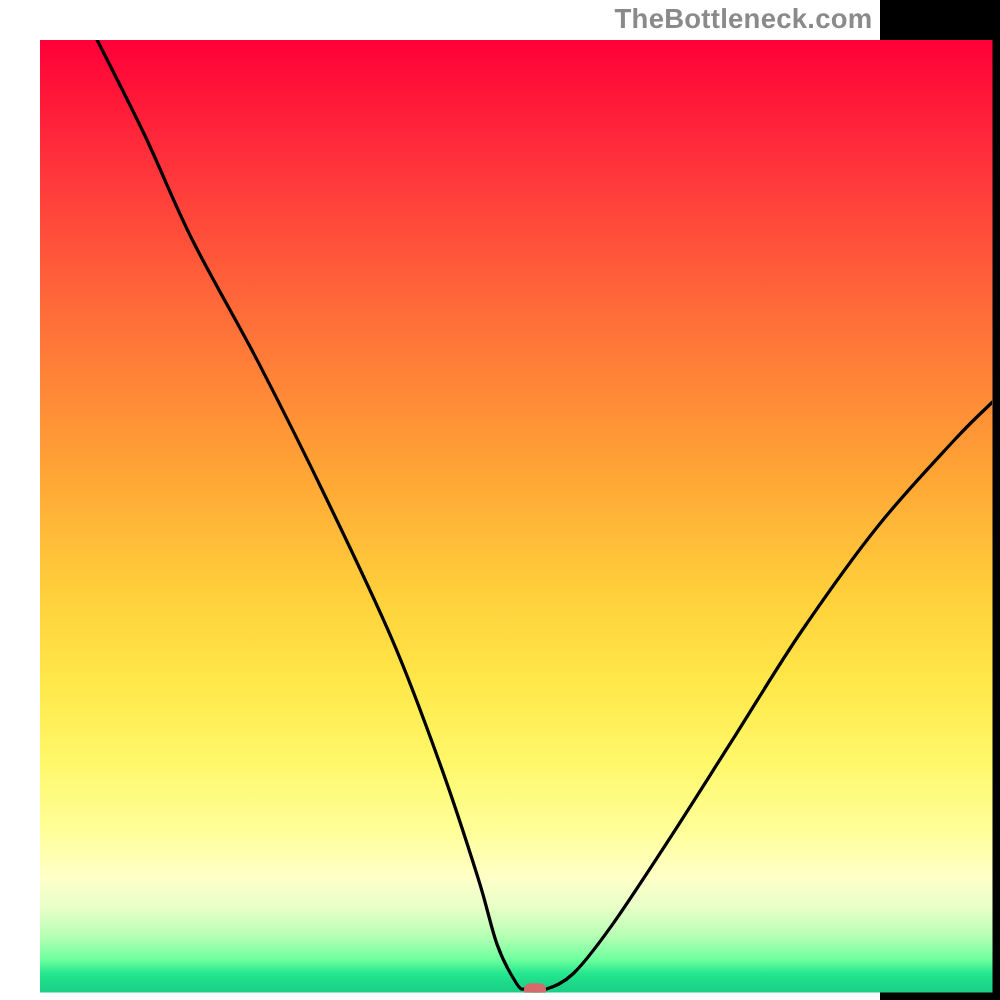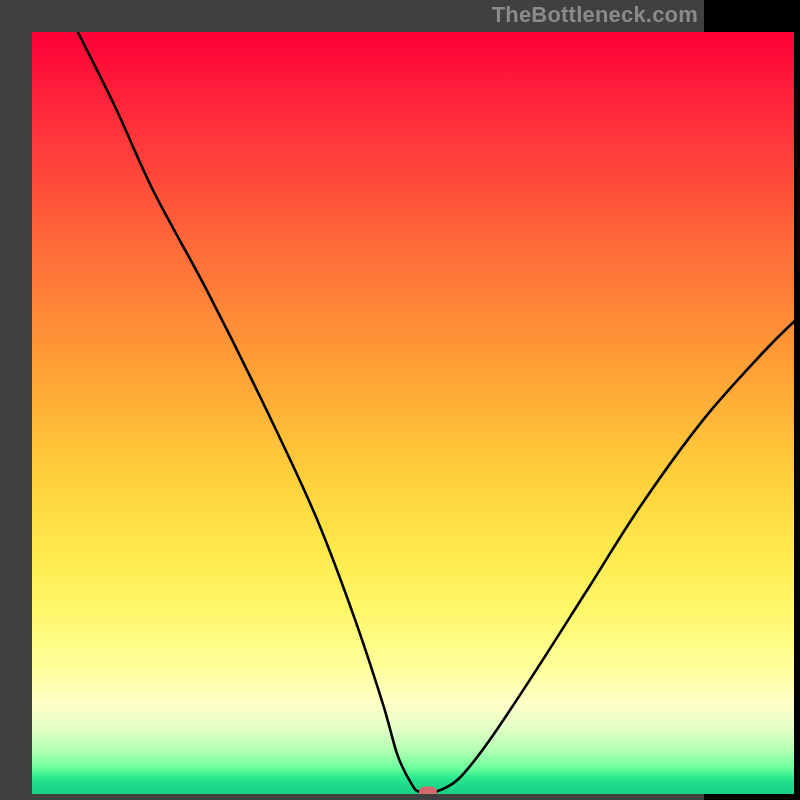--- a/index.html
+++ b/index.html
@@ -7,21 +7,21 @@
     padding: 0;
     width: 800px;
     height: 800px;
     background: #000;
     overflow: hidden;
   }
   .frame {
     position: relative;
     width: 704px;
     height: 800px;
-    background: #404040;
+    background: #ffffff;
   }
   .plot-area {
     position: absolute;
     left: 32px;
     top: 32px;
     width: 762px;
     height: 762px;
     background: linear-gradient(
       to bottom,
       #ff0037 0%,

